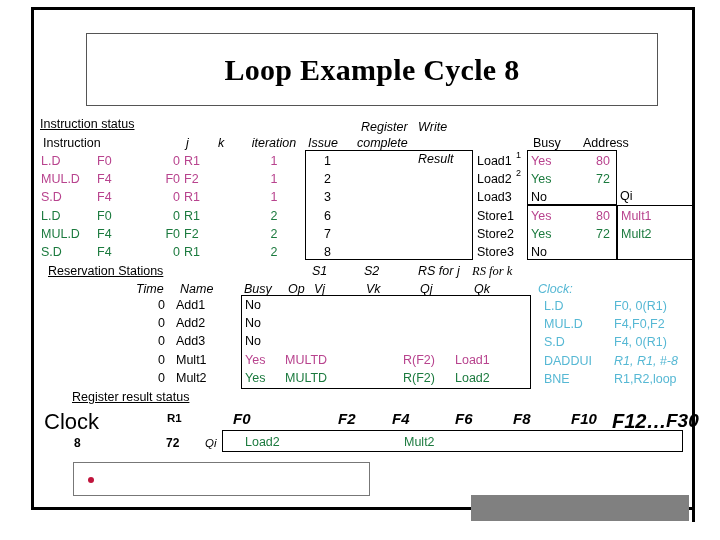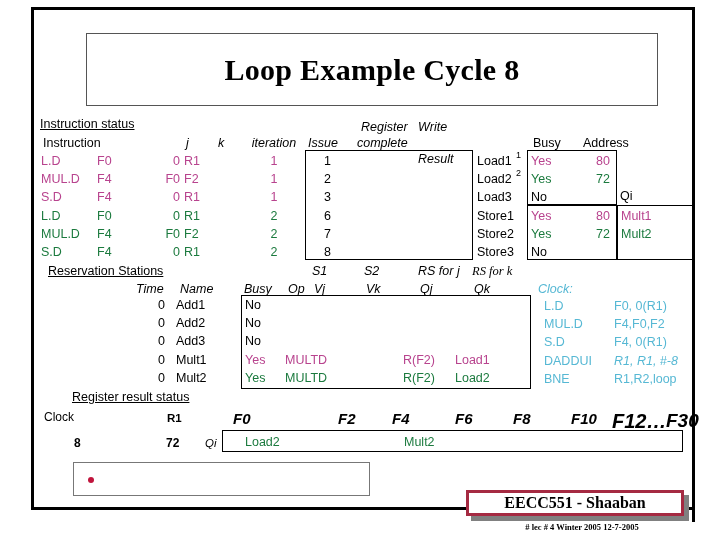--- a/index.html
+++ b/index.html
@@ -246,21 +246,21 @@
     <div class="t cyan" style="left:544px;top:336.4px;">S.D</div>
     <div class="t cyan" style="left:614px;top:336.4px;">F4, 0(R1)</div>
     <div class="t cyan" style="left:544px;top:354.6px;">DADDUI</div>
     <div class="t cyan" style="left:614px;top:354.6px;font-style:italic;">R1, R1, #-8</div>
     <div class="t cyan" style="left:544px;top:372.8px;">BNE</div>
     <div class="t cyan" style="left:614px;top:372.8px;">R1,R2,loop</div>
   </div>
 
 <div class="t ul" style="left:40px;top:391px;margin-left:32px;">Register result status</div>
 
-<div class="t" style="left:44px;top:411px;font-size:12px;">Clock</div>
+<div class="t" style="left:44px;top:411px;font-size:22px;">Clock</div>
 <div class="t bd" style="left:74px;top:437px;font-size:12px;">8</div>
 <div class="t bd" style="left:167px;top:413px;font-size:11.5px;">R1</div>
 <div class="t bd" style="left:166px;top:437px;font-size:12px;">72</div>
 <div class="t it" style="left:205px;top:438px;font-size:11.5px;">Qi</div>
 
 <div id="reg-headers">
     <div class="t it" style="left:233px;top:411px;font-size:15px;font-weight:bold;">F0</div>
     <div class="t it" style="left:338px;top:411px;font-size:15px;font-weight:bold;">F2</div>
     <div class="t it" style="left:392px;top:411px;font-size:15px;font-weight:bold;">F4</div>
     <div class="t it" style="left:455px;top:411px;font-size:15px;font-weight:bold;">F6</div>
@@ -274,18 +274,14 @@
     <div class="t grn" style="left:245px;top:436px;">Load2</div>
     <div class="t grn" style="left:404px;top:436px;">Mult2</div>
   </div>
 
 <div class="bullet-box">
   <span class="bullet-dot"></span>
 </div>
 
 <div class="footer-wrap">
   <div class="footer-shadow"></div>
-  <div class="footer-band">
-    <span class="footer-title">EECC551 - Shaaban</span>
-  </div>
   <div class="footer-tick"></div>
-  <div class="footer-sub">#  lec # 4  Winter 2005   12-7-2005</div>
 </div>
 
 </body></html>

